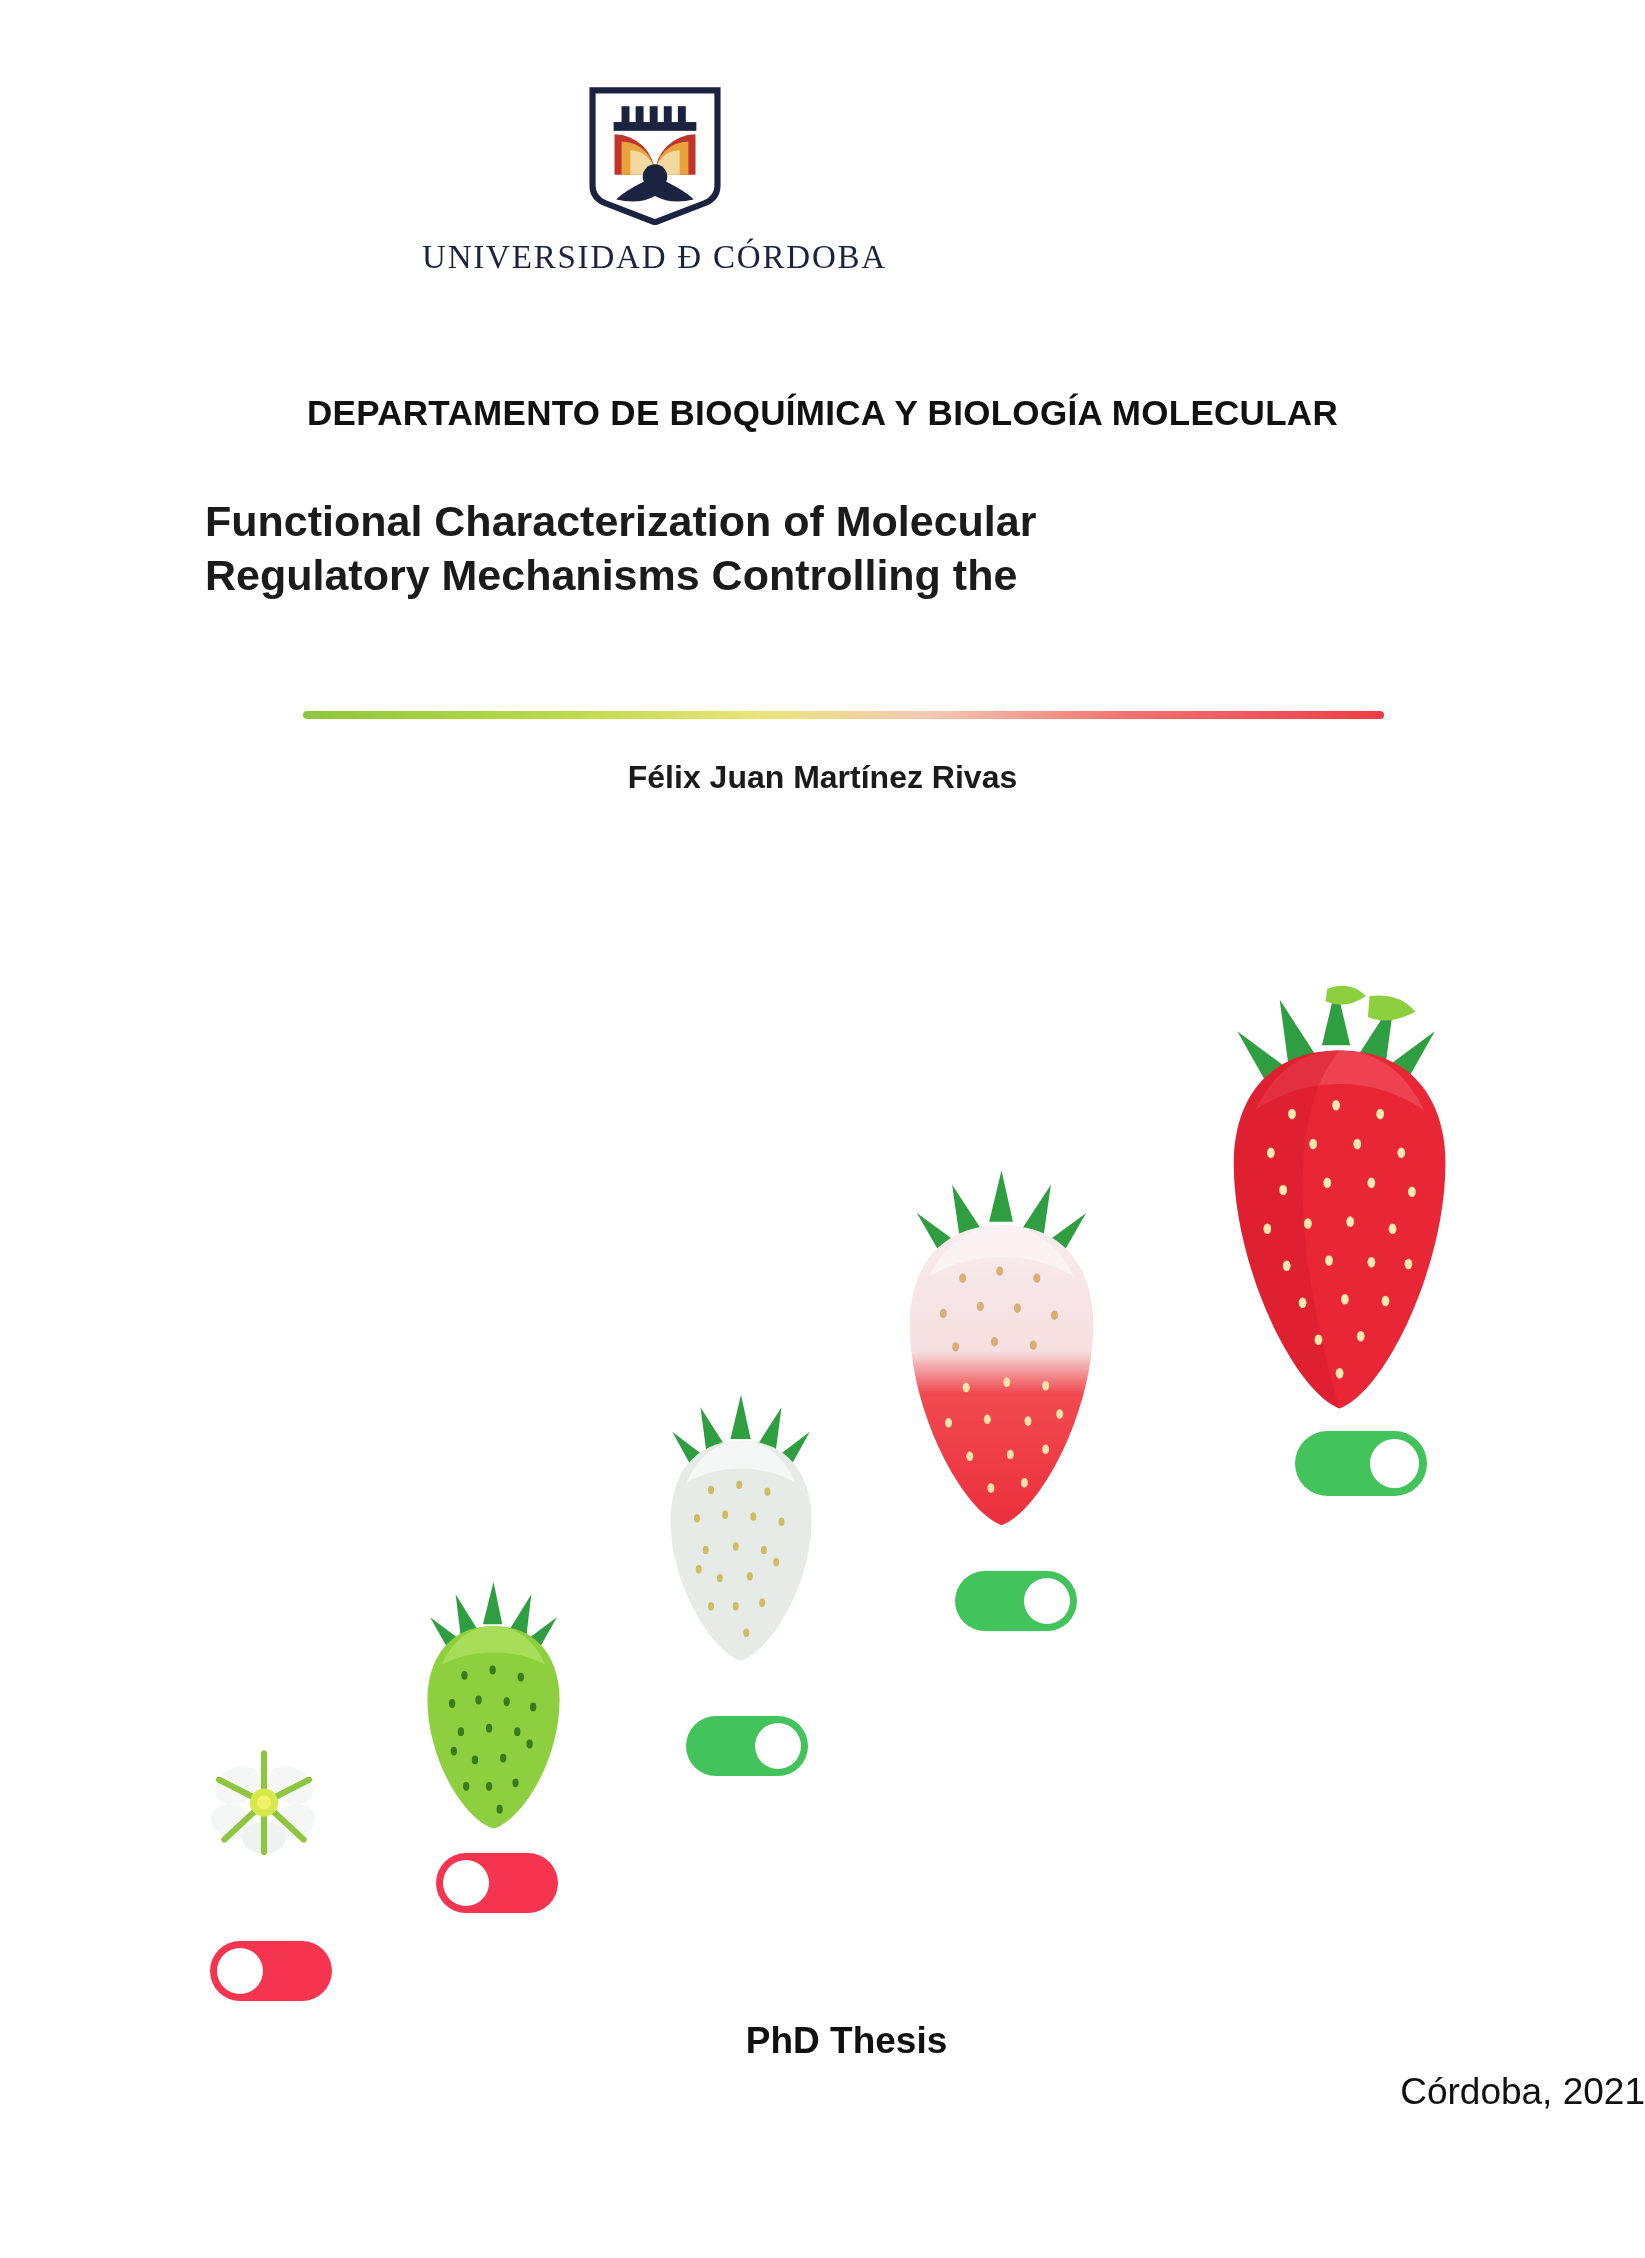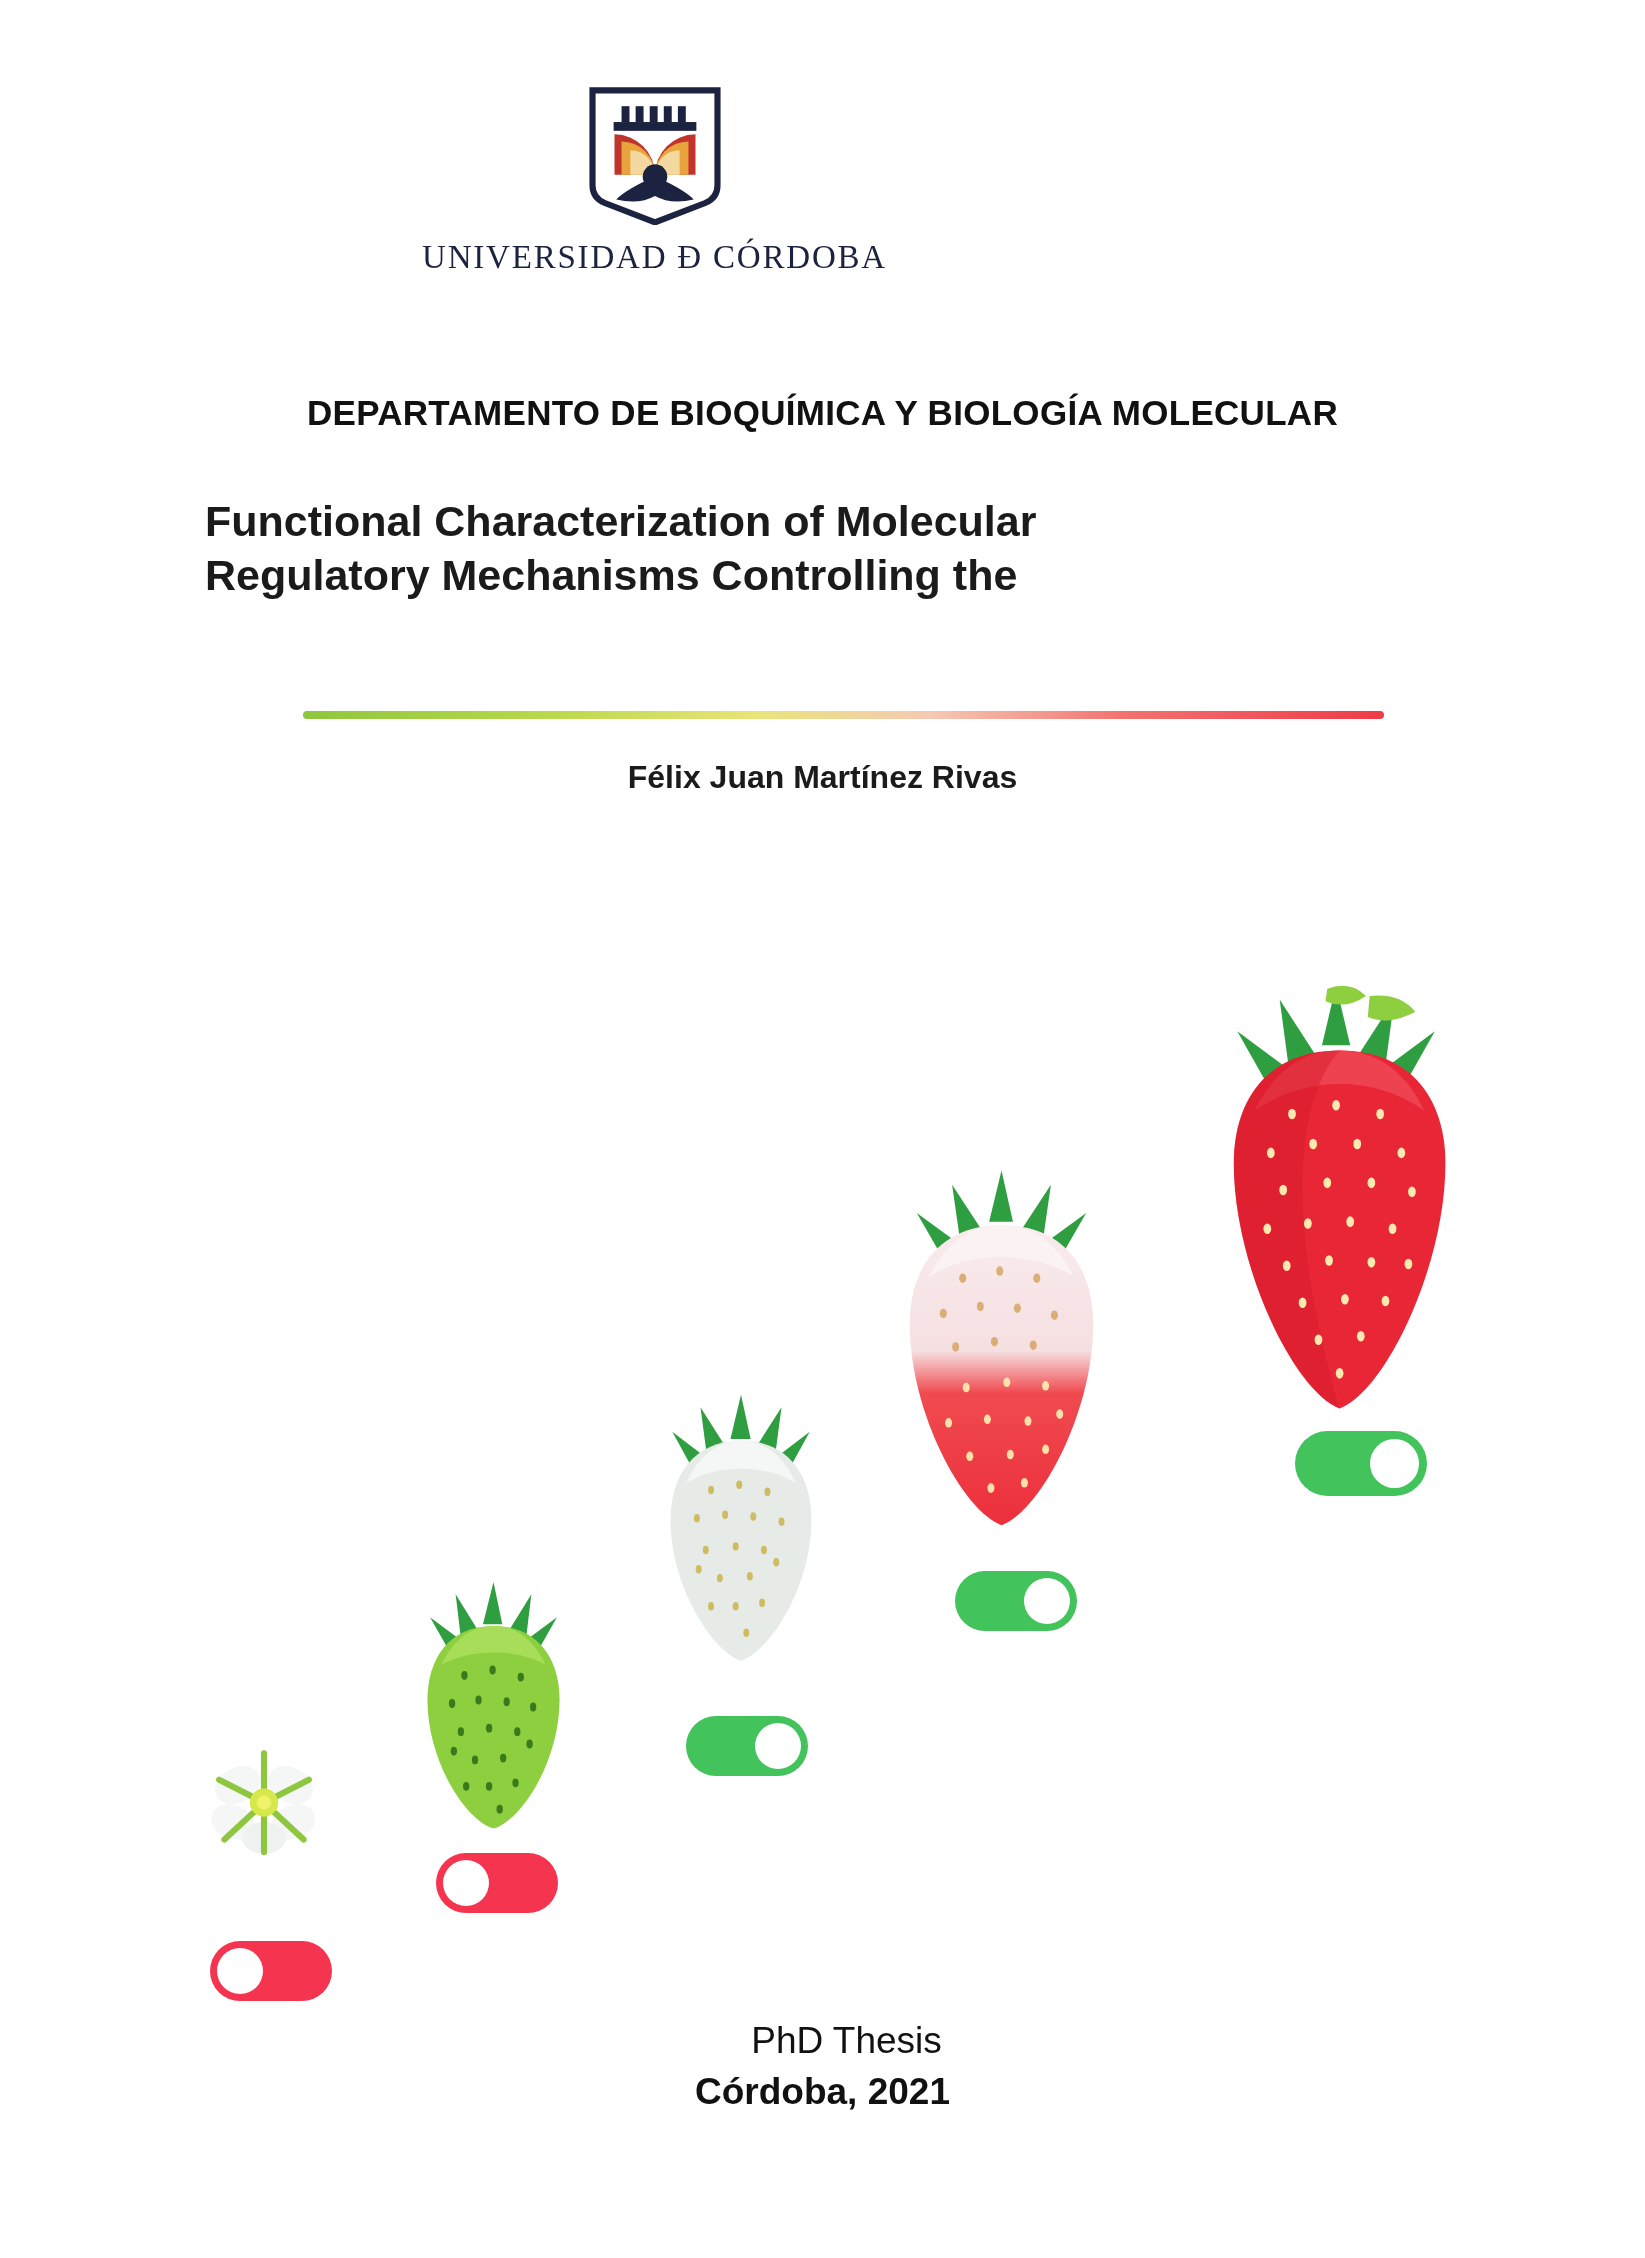--- a/index.html
+++ b/index.html
@@ -111,22 +111,22 @@
 
   
   .footer {
     position: absolute;
     top: 2020px;
     left: 0;
     width: 1645px;
     text-align: center;
     color: #111111;
   }
-  .footer .l1 { font-size: 37px; font-weight: normal; margin-left: 48px; }
-  .footer .l2 { font-size: 37px; font-weight: bold; margin-top: 8.8px; }
+  .footer .l1 { font-size: 37px; font-weight: bold; margin-left: 48px; }
+  .footer .l2 { font-size: 37px; font-weight: normal; margin-top: 8.8px; text-align: right; }
 </style>
 </head>
 <body>
 
 <div class="logo-block">
   <div class="uco-mark">
     <svg width="150" height="154" viewBox="0 0 170 175" xmlns="http://www.w3.org/2000/svg">
 
       <path d="M14 22 h142 v108 q0 14 -14 20 l-57 22 l-57 -22 q-14 -6 -14 -20 z" fill="none" stroke="#1b2340" stroke-width="7"></path>
 

